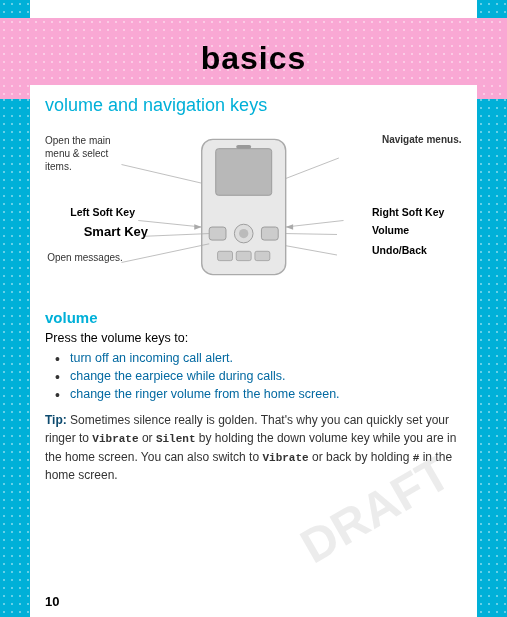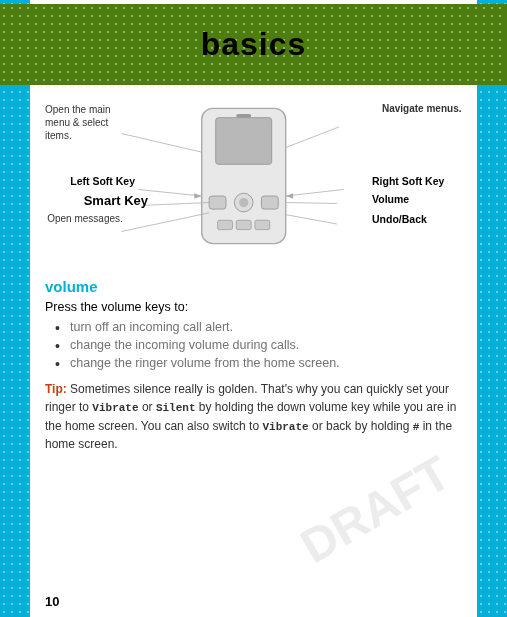--- a/index.html
+++ b/index.html
@@ -17,25 +17,25 @@
     .page-container {
       width: 507px;
       height: 617px;
       position: relative;
       background: #fff;
     }
 
     
     .top-bar {
       position: absolute;
-      top: 4px;
+      top: 18px;
       left: 0;
       width: 100%;
       height: 81px;
-      background: #4d7c0f;
+      background: #f9a8d4;
       display: flex;
       align-items: center;
       justify-content: center;
     }
 
     .top-bar-dots {
       position: absolute;
       top: 0; left: 0; right: 0; bottom: 0;
       background-image: radial-gradient(circle, rgba(255,255,255,0.4) 1px, transparent 1px);
       background-size: 8px 8px;
@@ -169,21 +169,21 @@
       right: 0;
       font-size: 10.5px;
       font-weight: bold;
       color: #000;
       text-align: left;
       width: 90px;
     }
 
     .label-open-messages {
       position: absolute;
-      top: 118px;
+      top: 126px;
       left: 0;
       font-size: 10px;
       color: #333;
       text-align: center;
       width: 80px;
     }
 
     .label-undo {
       position: absolute;
       top: 118px;
@@ -220,42 +220,42 @@
     }
 
     .bullet-list {
       list-style: none;
       padding-left: 10px;
       margin-bottom: 10px;
     }
 
     .bullet-list li {
       font-size: 12.5px;
-      color: #737373;
+      color: #0369a1;
       margin-bottom: 4px;
       padding-left: 15px;
       position: relative;
     }
 
     .bullet-list li::before {
       content: "•";
       position: absolute;
       left: 0;
       font-size: 14px;
       color: #333;
     }
 
     .tip-box {
       font-size: 12px;
       color: #333;
       line-height: 1.5;
     }
 
     .tip-label {
-      color: #c2410c;
+      color: #0c4a6e;
       font-weight: bold;
     }
 
     .mono-word {
       font-family: 'Courier New', monospace;
       font-size: 11px;
       font-weight: bold;
     }
 
     
@@ -294,20 +294,21 @@
     <div class="right-panel-dots"></div>
   </div>
 
   <div class="top-bar">
     <div class="top-bar-dots"></div>
     <span class="top-bar-title">basics</span>
   </div>
 
   <div class="content">
 
+    <div class="section-title">volume and navigation keys</div>
 
     <div class="nav-diagram">
 
       <svg class="connector-svg" viewBox="0 0 447 175" xmlns="http://www.w3.org/2000/svg">
 
         <rect x="168" y="8" width="90" height="145" rx="12" ry="12" fill="#e8e8e8" stroke="#aaa" stroke-width="1.5"></rect>
 
         <rect x="183" y="18" width="60" height="50" rx="3" fill="#b8b8b8" stroke="#999" stroke-width="1"></rect>
 
         <rect x="205" y="14" width="16" height="4" rx="2" fill="#999"></rect>
@@ -352,21 +353,21 @@
       <div class="label-volume">Volume</div>
       <div class="label-open-messages">Open messages.</div>
       <div class="label-undo">Undo/Back</div>
     </div>
 
     <div class="volume-title">volume</div>
     <div class="volume-intro">Press the volume keys to:</div>
 
     <ul class="bullet-list">
       <li>turn off an incoming call alert.</li>
-      <li>change the incoming volume during calls.</li>
+      <li>change the earpiece while during calls.</li>
       <li>change the ringer volume from the home screen.</li>
     </ul>
 
     <div class="tip-box">
       <span class="tip-label">Tip:</span><span> Sometimes silence really is golden. That's why you can quickly set your ringer to </span><span class="mono-word">Vibrate</span><span> or </span><span class="mono-word">Silent</span><span> by holding the down volume key while you are in the home screen. You can also switch to </span><span class="mono-word">Vibrate</span><span> or back by holding </span><span class="mono-word">#</span><span> in the home screen.</span>
     </div>
 
     <div class="page-number">10</div>
 
   </div>

